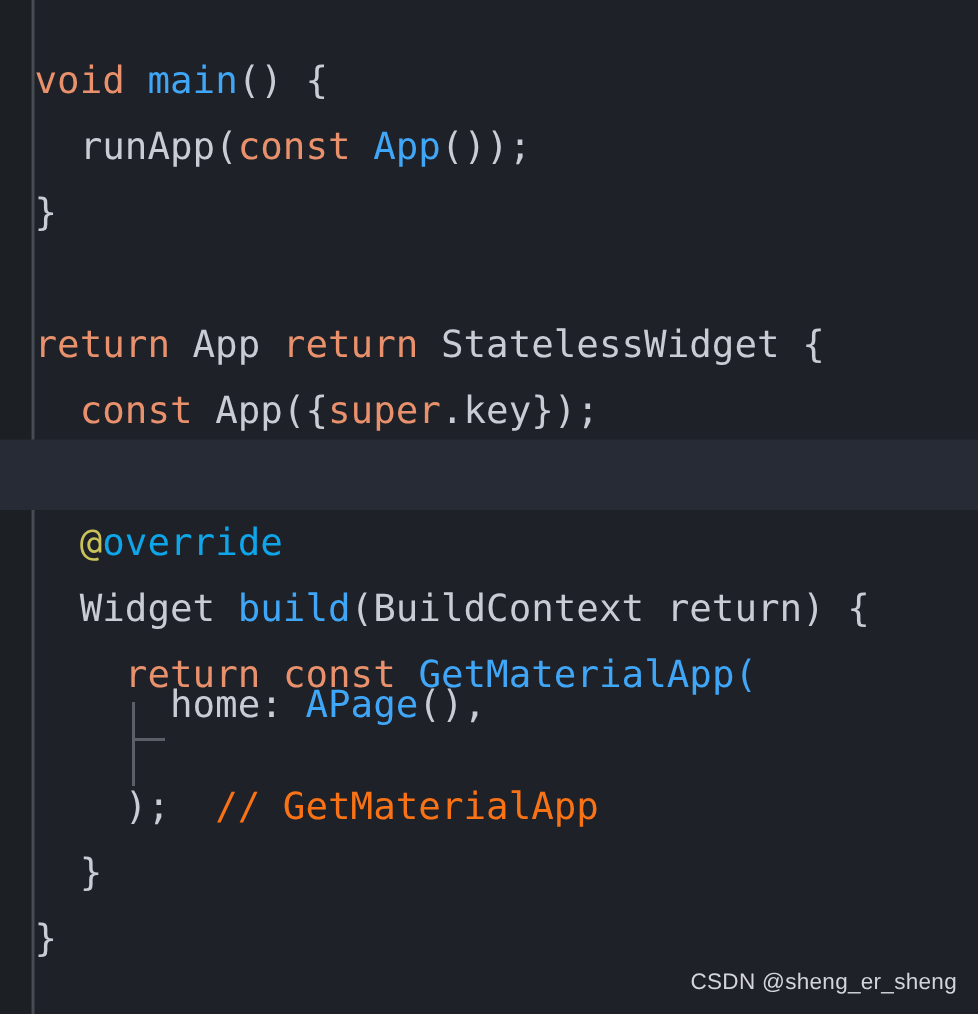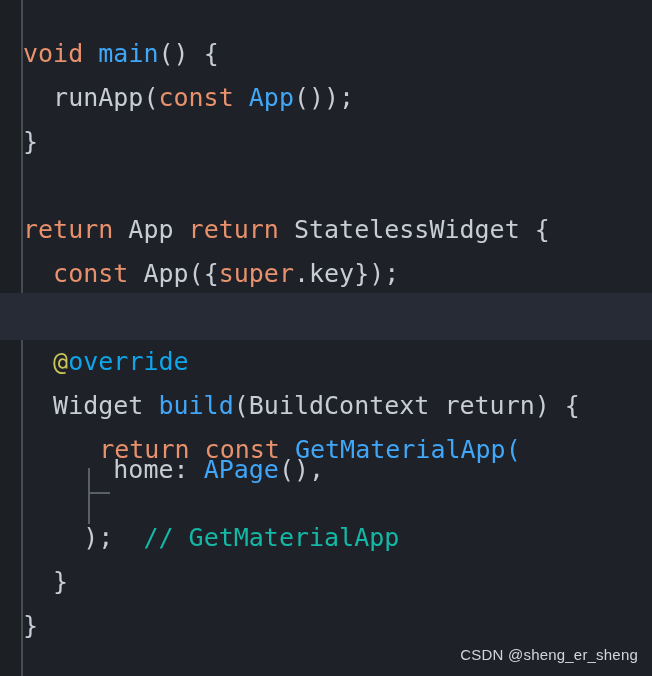--- a/index.html
+++ b/index.html
@@ -70,21 +70,21 @@
     color: #c8ccd4;
   }
 
   
   .t-kw       { color: #e8916c; }   
   .t-fn       { color: #40a6f7; }   
   .t-plain    { color: #c8ccd4; }   
   .t-type     { color: #c8ccd4; }   
   .t-ann      { color: #c9c35a; }   
   .t-annname  { color: #0ea5e9; }   
-  .t-hint     { color: #14b8a6; }   
+  .t-hint     { color: #f97316; }   
 
   
   .indent-guide-v {
     position: absolute;
     left: 88px;
     top: 468px;
     width: 2px;
     height: 56px;
     background: #5b6068;
   }
@@ -122,21 +122,21 @@
   <div class="code-layer">
       <div class="code-line" style="top: 38px;"><span class="t-kw">void</span><span class="t-plain"> </span><span class="t-fn">main</span><span class="t-plain">() {</span></div>
       <div class="code-line" style="top: 82px;"><span class="t-plain">  runApp(</span><span class="t-kw">const</span><span class="t-plain"> </span><span class="t-fn">App</span><span class="t-plain">());</span></div>
       <div class="code-line" style="top: 126px;"><span class="t-plain">}</span></div>
       <div class="code-line" style="top: 170px;">&nbsp;</div>
       <div class="code-line" style="top: 214px;"><span class="t-kw">return</span><span class="t-type"> App </span><span class="t-kw">return</span><span class="t-type"> StatelessWidget {</span></div>
       <div class="code-line" style="top: 258px;"><span class="t-plain">  </span><span class="t-kw">const</span><span class="t-plain"> App({</span><span class="t-kw">super</span><span class="t-plain">.key});</span></div>
       <div class="code-line" style="top: 302px;">&nbsp;</div>
       <div class="code-line" style="top: 346px;"><span class="t-plain">  </span><span class="t-ann">@</span><span class="t-annname">override</span></div>
       <div class="code-line" style="top: 390px;"><span class="t-type">  Widget </span><span class="t-fn">build</span><span class="t-plain">(BuildContext return) {</span></div>
-      <div class="code-line" style="top: 434px; padding-left: 16px;"><span class="t-plain">    </span><span class="t-kw">return</span><span class="t-plain"> </span><span class="t-kw">const</span><span class="t-plain"> </span><span class="t-fn">GetMaterialApp(</span></div>
+      <div class="code-line" style="top: 434px;"><span class="t-plain">    </span><span class="t-kw">return</span><span class="t-plain"> </span><span class="t-kw">const</span><span class="t-plain"> </span><span class="t-fn">GetMaterialApp(</span></div>
       <div class="code-line" style="top: 454px;"><span class="t-plain">      home: </span><span class="t-fn">APage</span><span class="t-plain">(),</span></div>
       <div class="code-line" style="top: 522px;"><span class="t-plain">    );  </span><span class="t-hint">// GetMaterialApp</span></div>
       <div class="code-line" style="top: 566px;"><span class="t-plain">  }</span></div>
       <div class="code-line" style="top: 610px;"><span class="t-plain">}</span></div>
     </div>
 
   <div class="indent-guide-v" style="background: rgb(91, 96, 104);"></div>
   <div class="indent-guide-h" style="background: rgb(91, 96, 104);"></div>
 
   <div class="watermark">CSDN @sheng_er_sheng</div>

